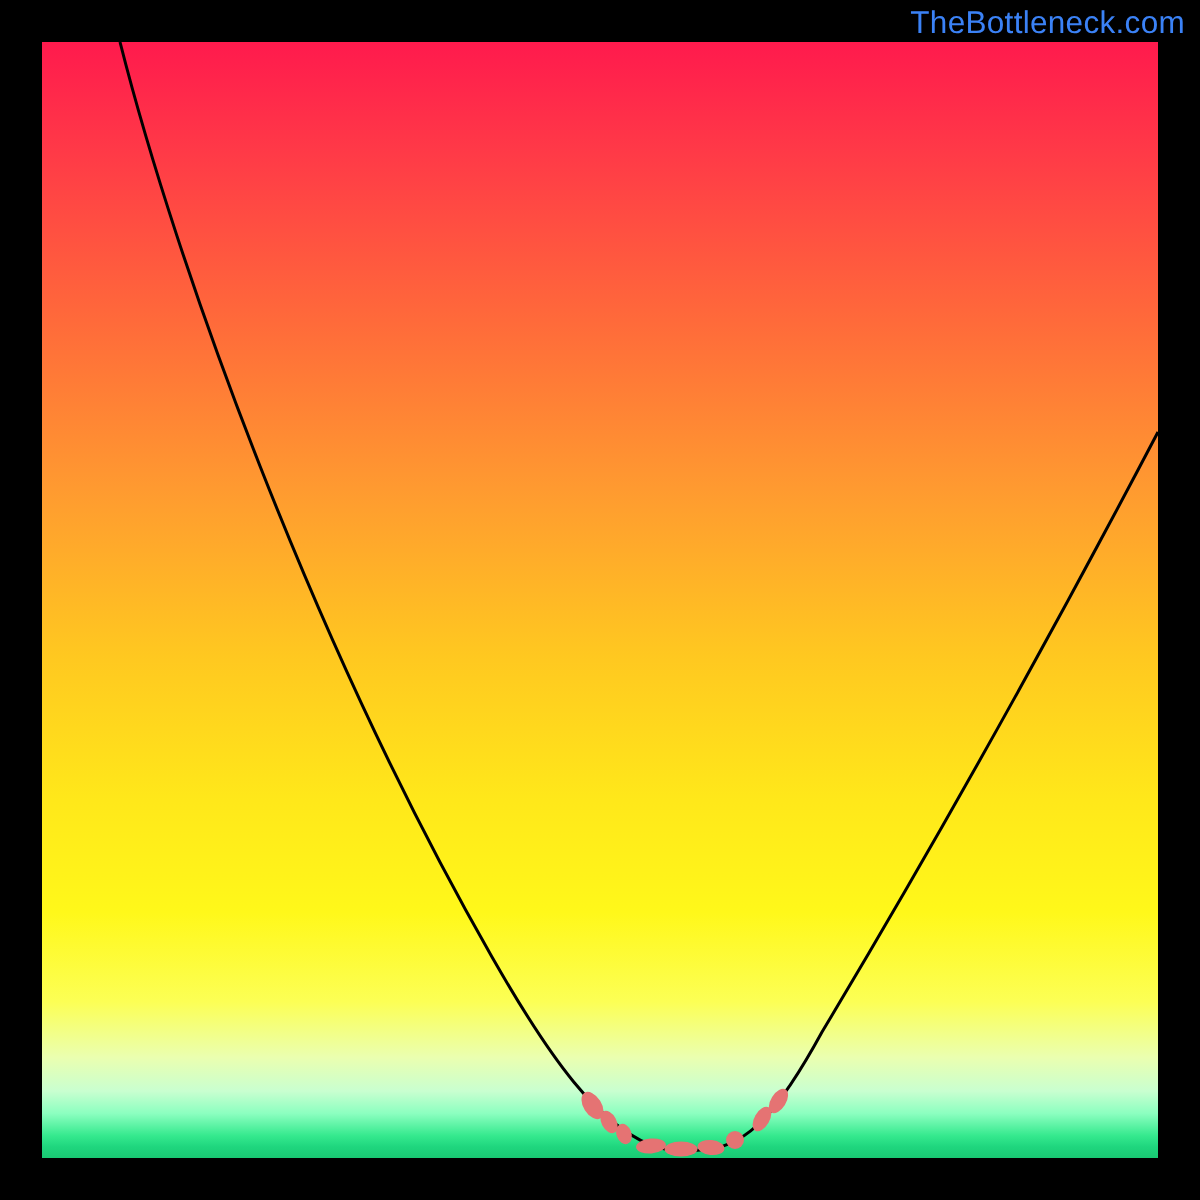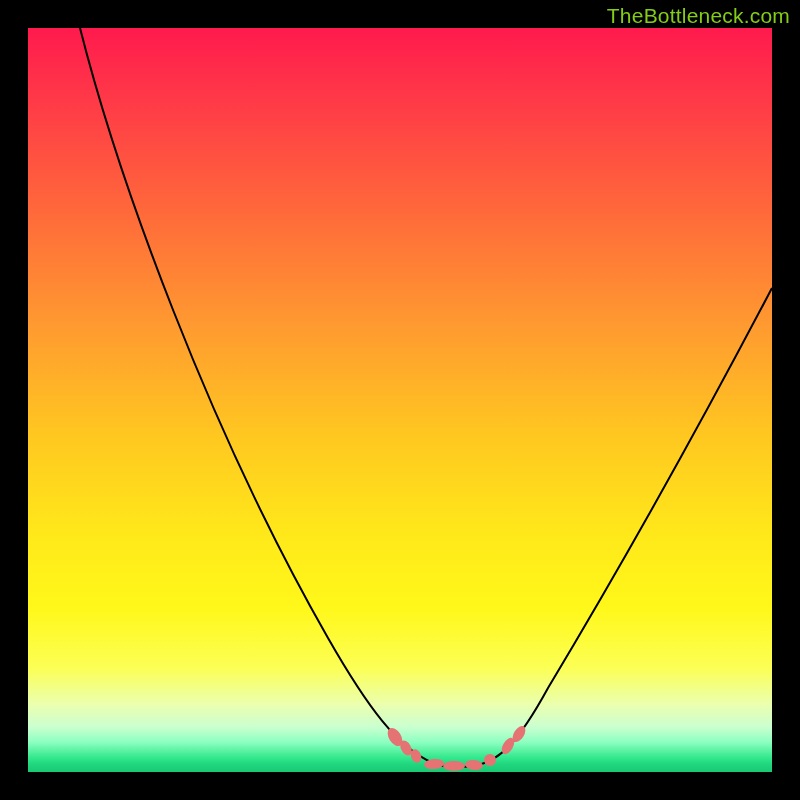--- a/index.html
+++ b/index.html
@@ -31,21 +31,21 @@
       #8cffc0 96%,
       #35e98e 98%,
       #1fd67e 99%,
       #19c973 100%
     );
   }
   .watermark {
     position: absolute;
     top: 4px;
     right: 10px;
-    color: #84cc16;
+    color: #3b82f6;
     font-size: 21px;
     font-weight: 400;
     letter-spacing: 0.2px;
     user-select: none;
   }
   svg.curve {
     position: absolute;
     left: 0;
     top: 0;
     width: 744px;

